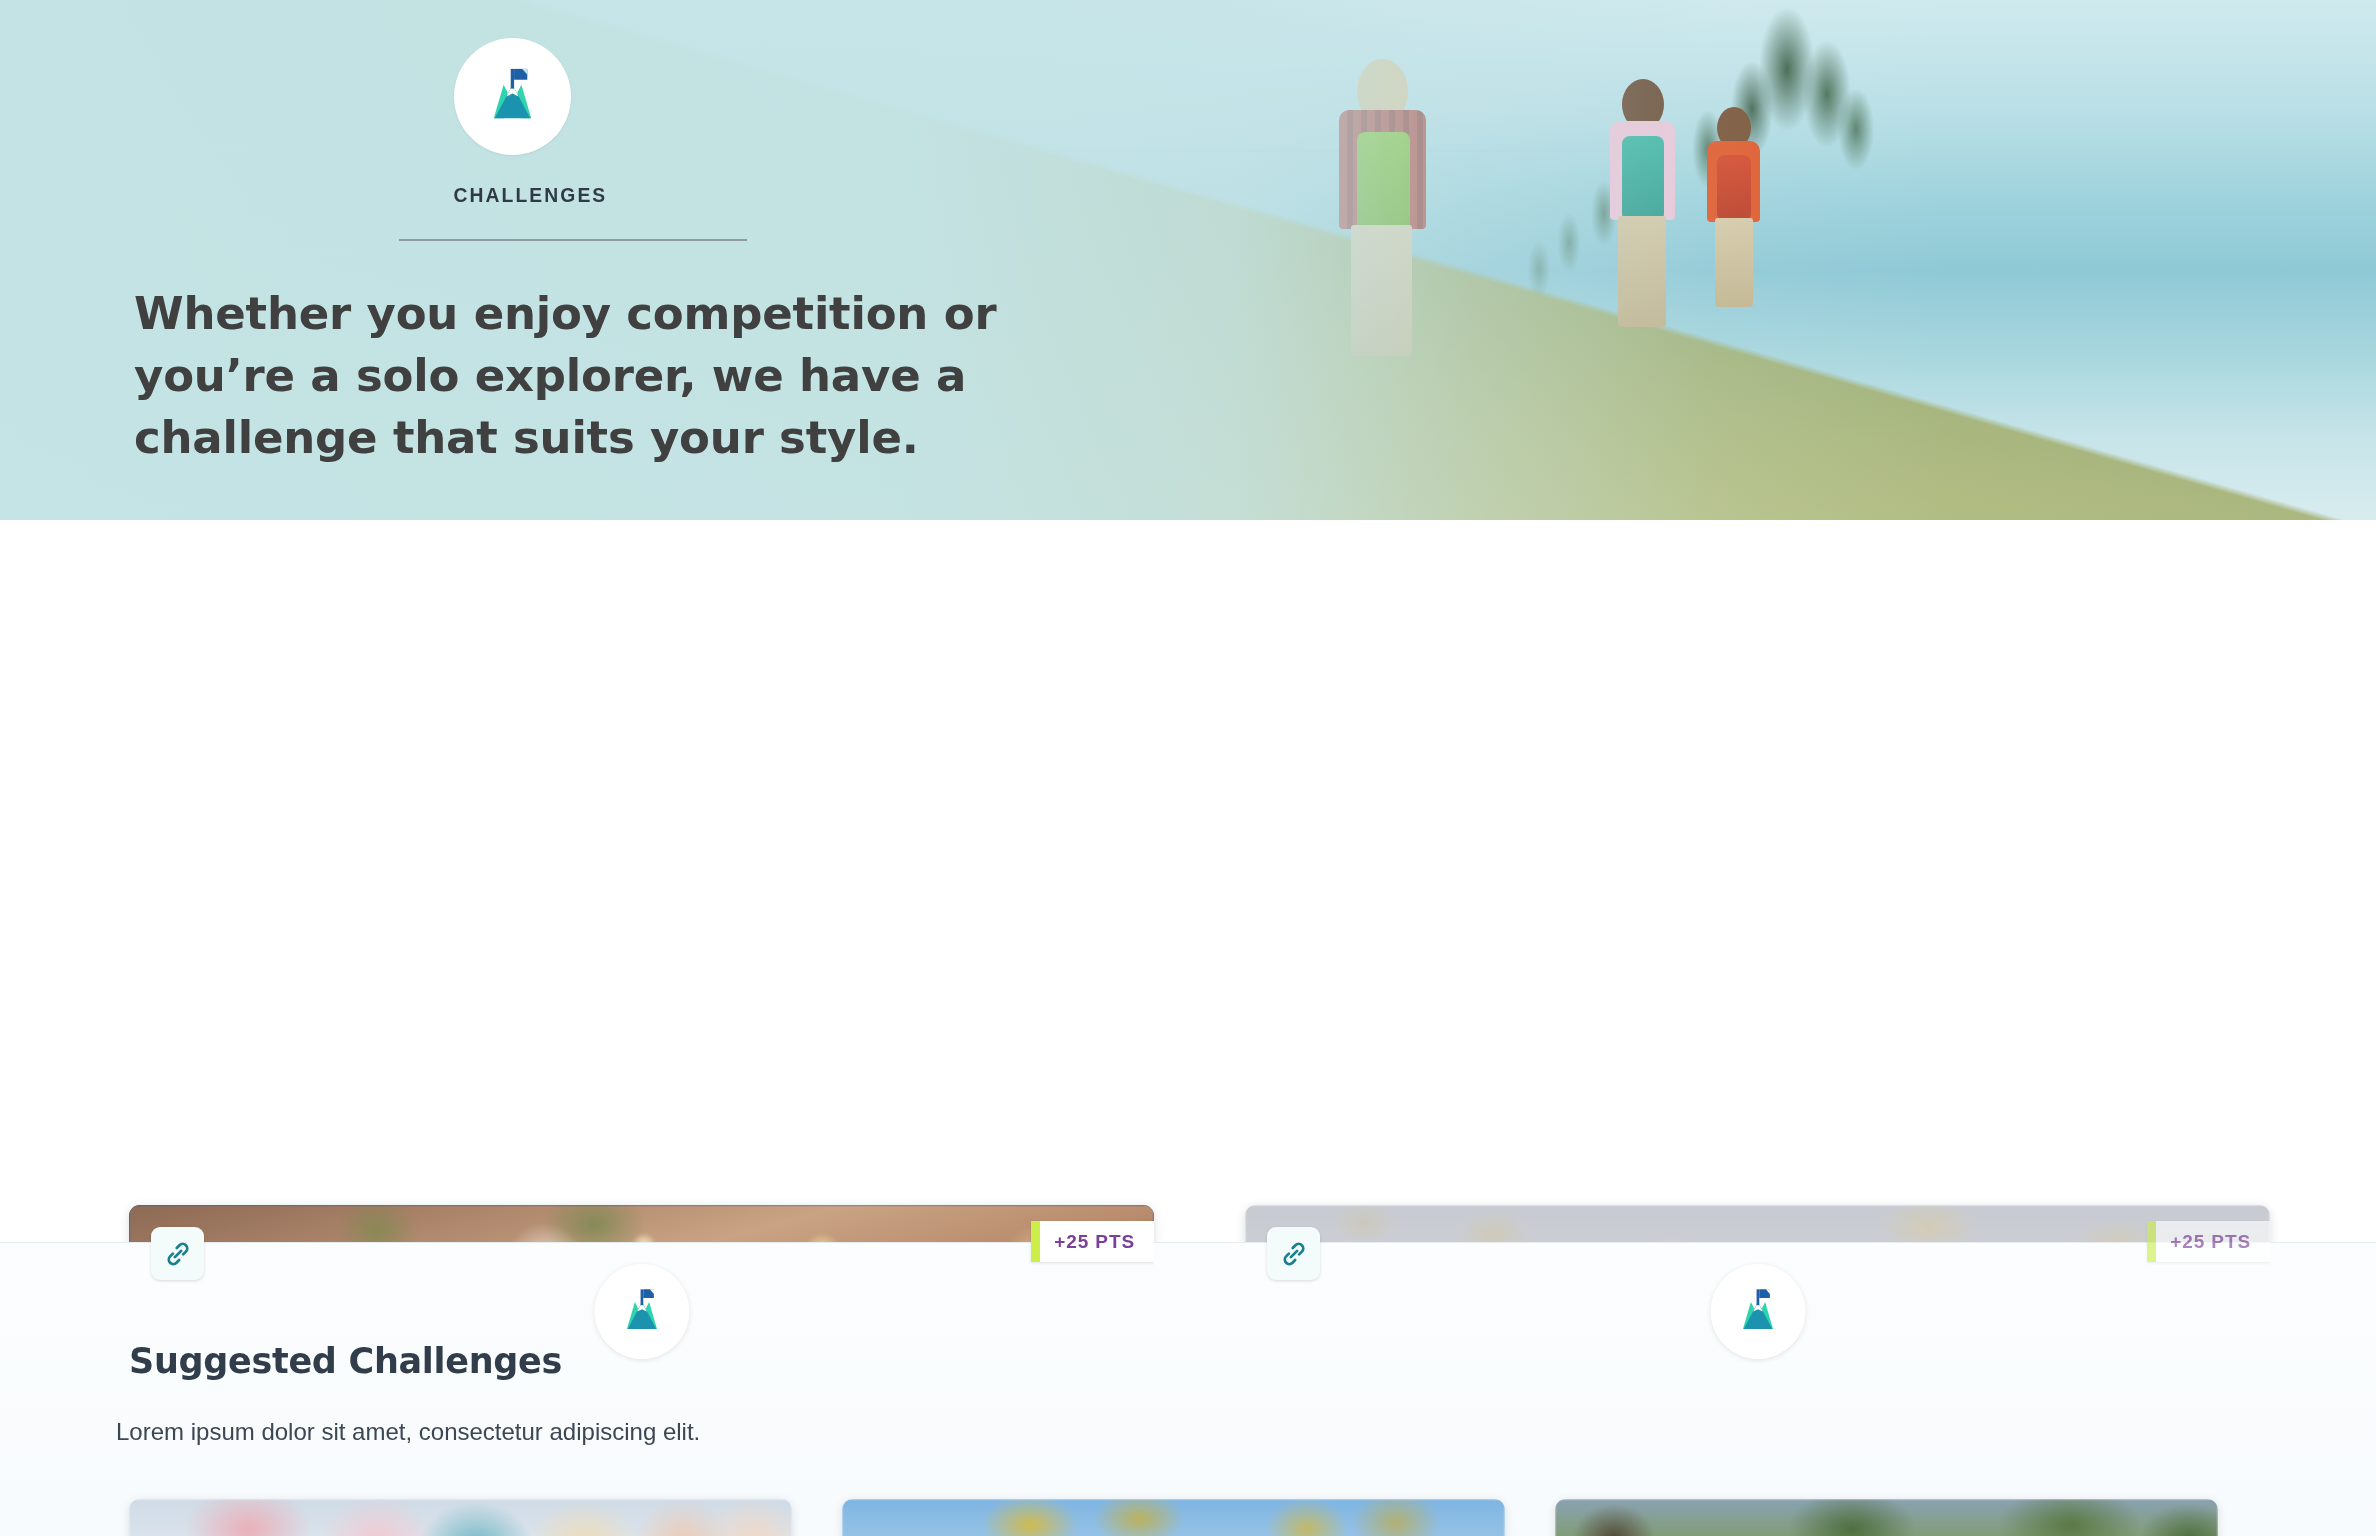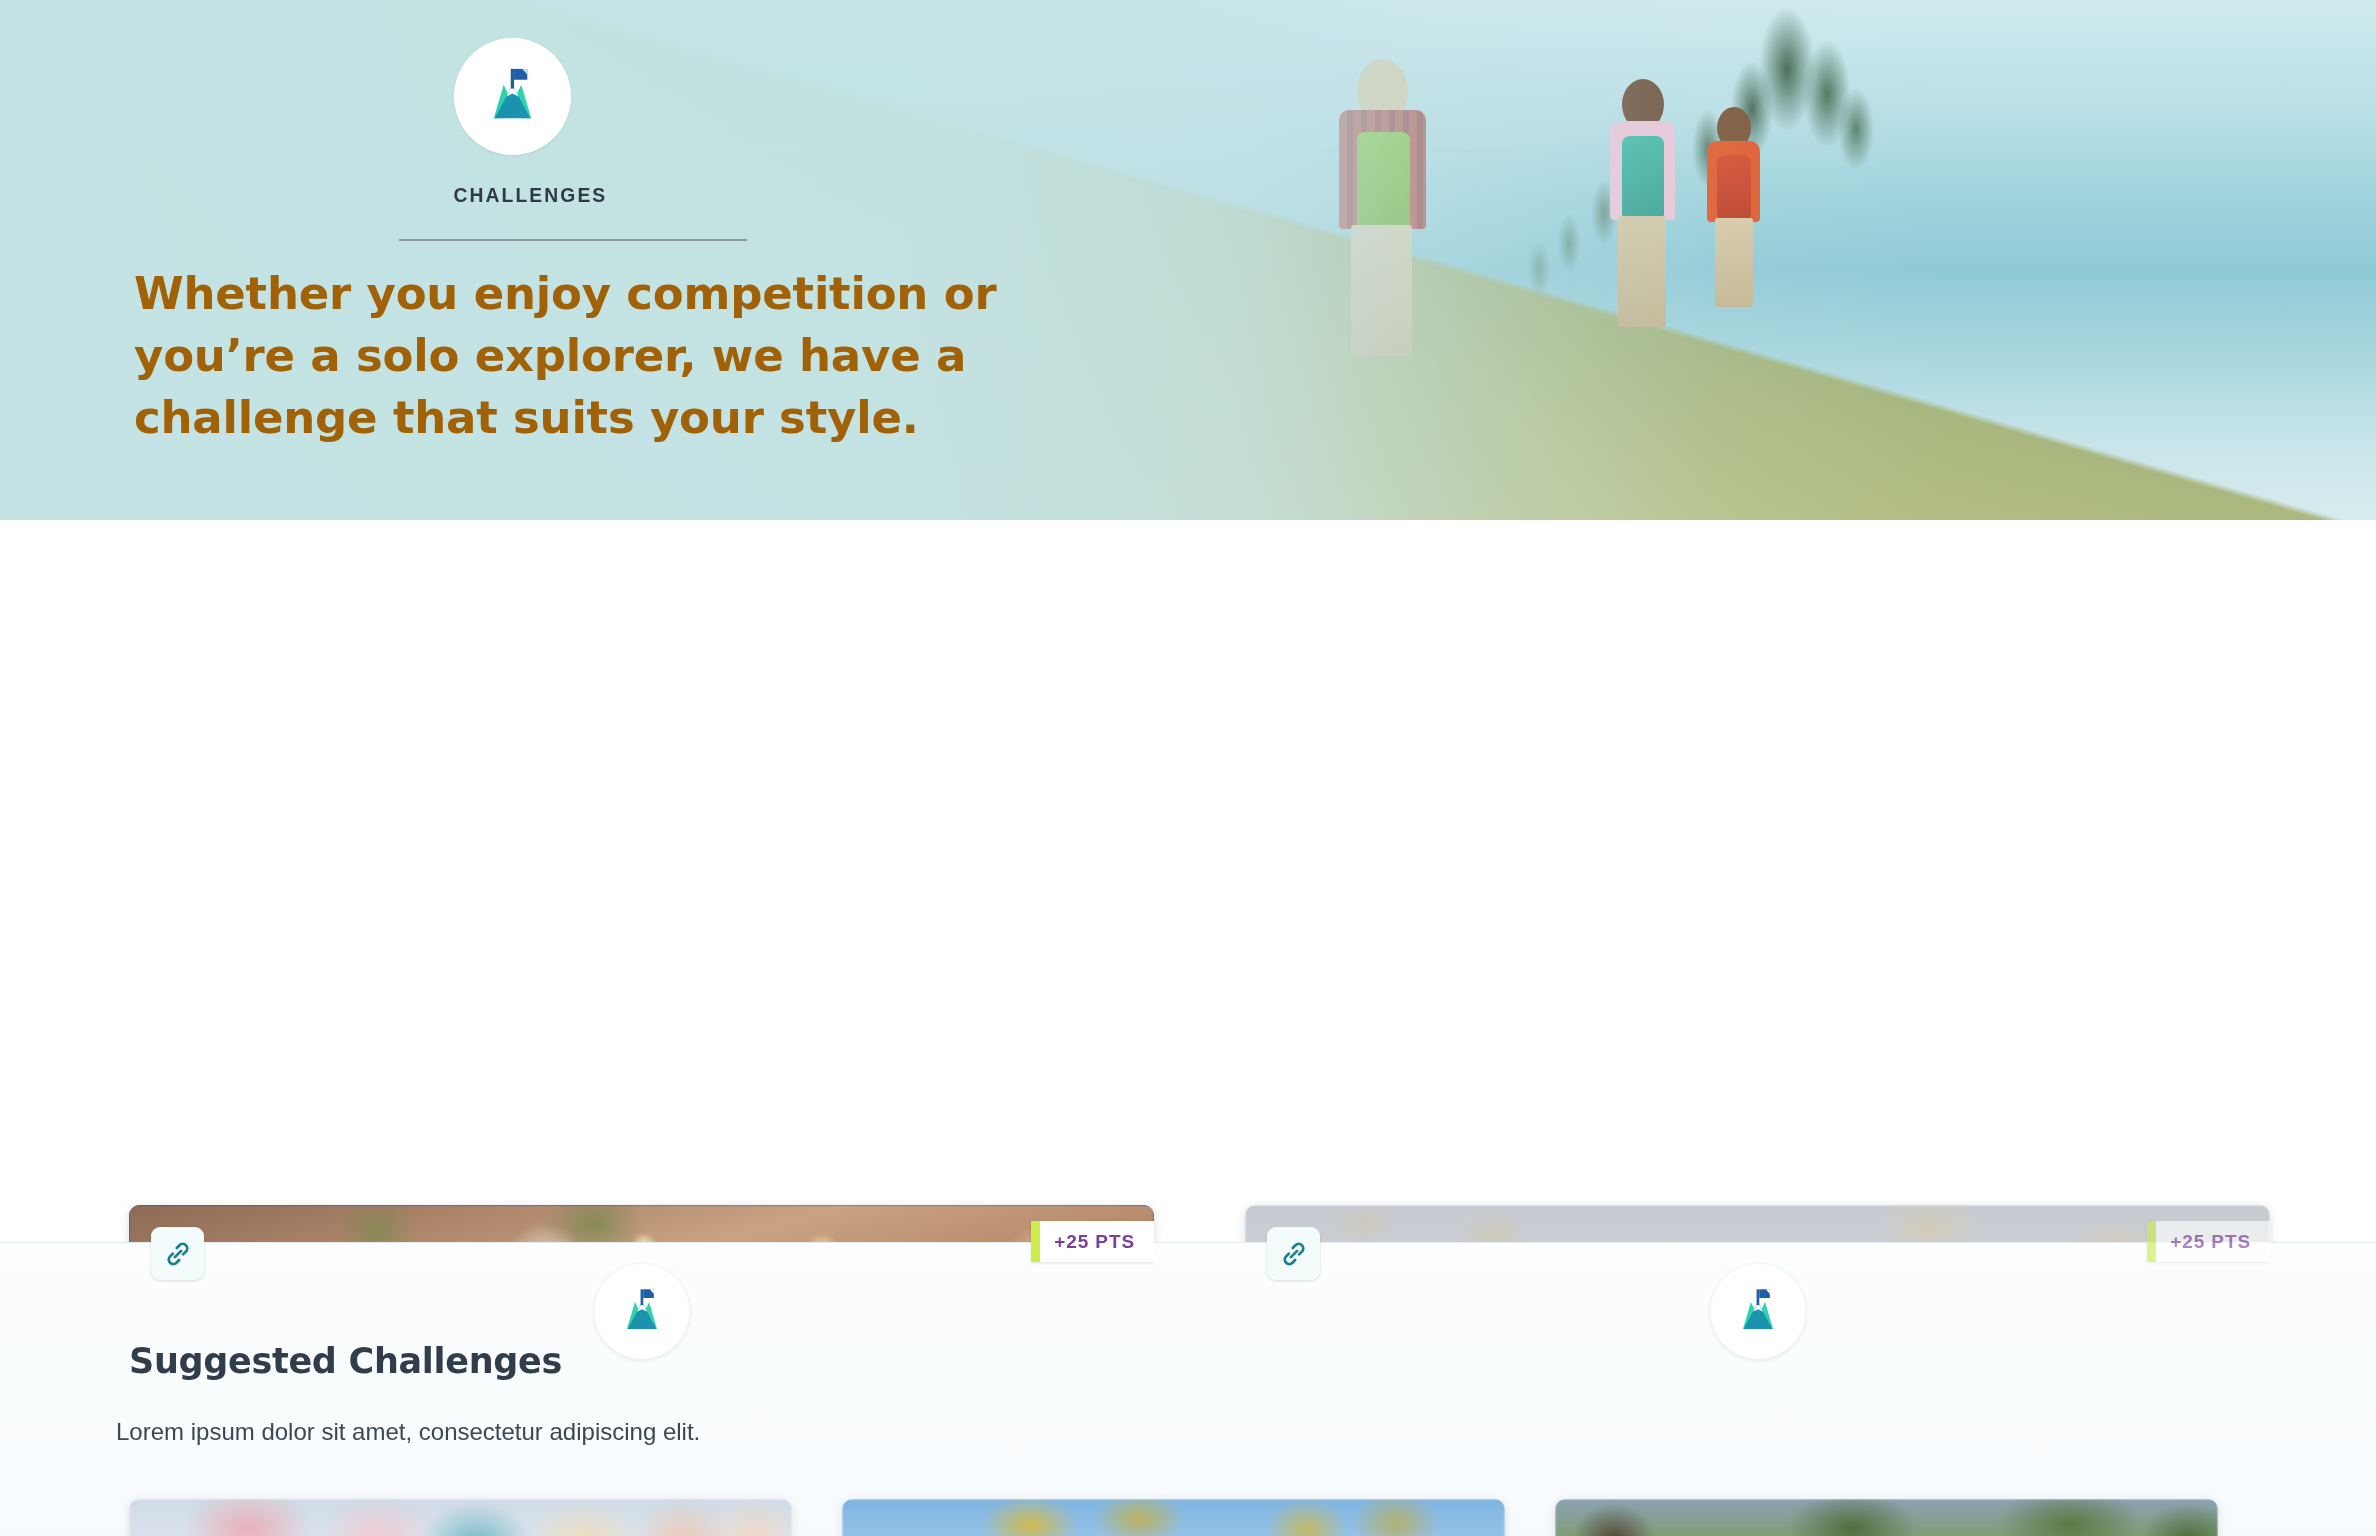--- a/index.html
+++ b/index.html
@@ -74,23 +74,23 @@
     width: 117px; text-align: center;
     font-size: 19.3px; font-weight: 700; letter-spacing: 2.1px;
     color: #2f3a46; white-space: nowrap;
     transform: translateX(-50%); padding-left: 58px;
   }
   .hero-rule {
     margin-top: 24px; margin-left: 439px;
     width: 348px; height: 2px; background: #8e9aa0; transform: translateX(-50%);
   }
   .hero-title {
-    margin-top: 14px;
+    margin-top: 34px;
     font-size: 45px; line-height: 1.38; font-weight: 700;
-    color: #a16207; letter-spacing: -0.2px;
+    color: #404040; letter-spacing: -0.2px;
     max-width: 950px;
     font-family: "DejaVu Sans", sans-serif;
   }
 
   
   .section-active {
     position: relative;
     background: #ffffff;
     padding: 0 0 0 0;
     height: 723px;

